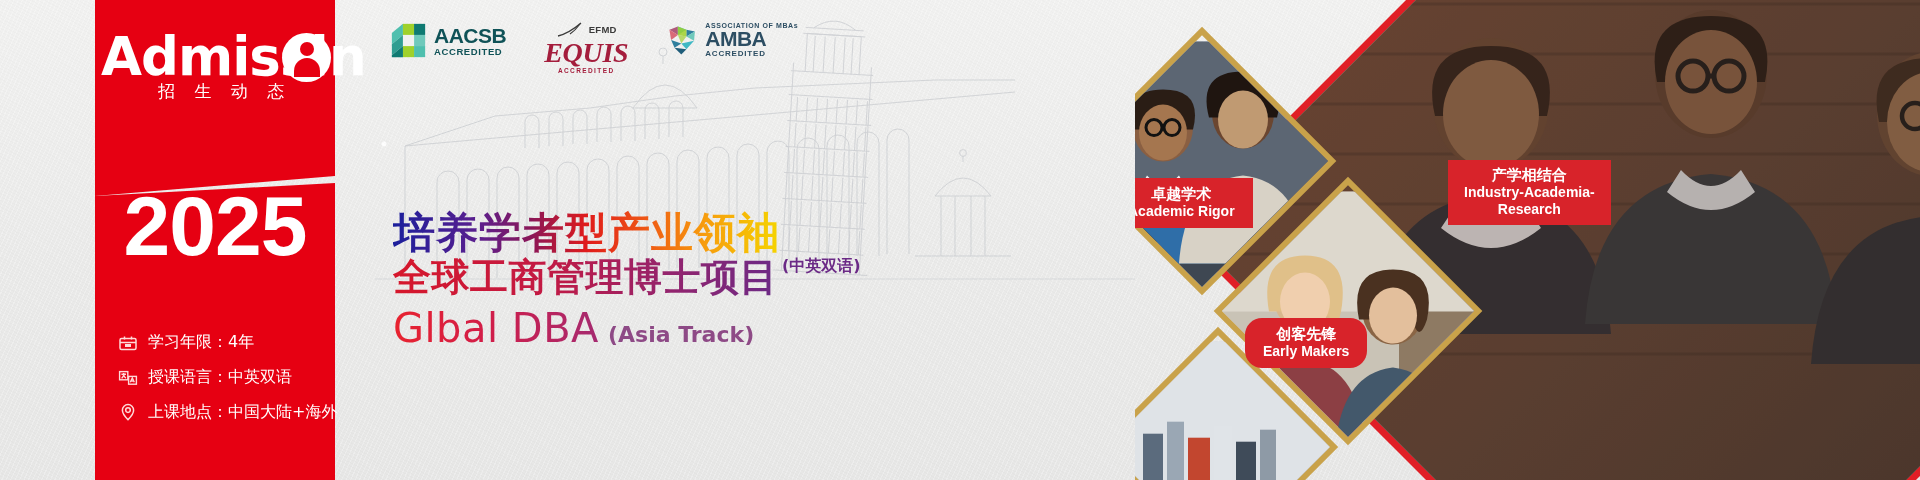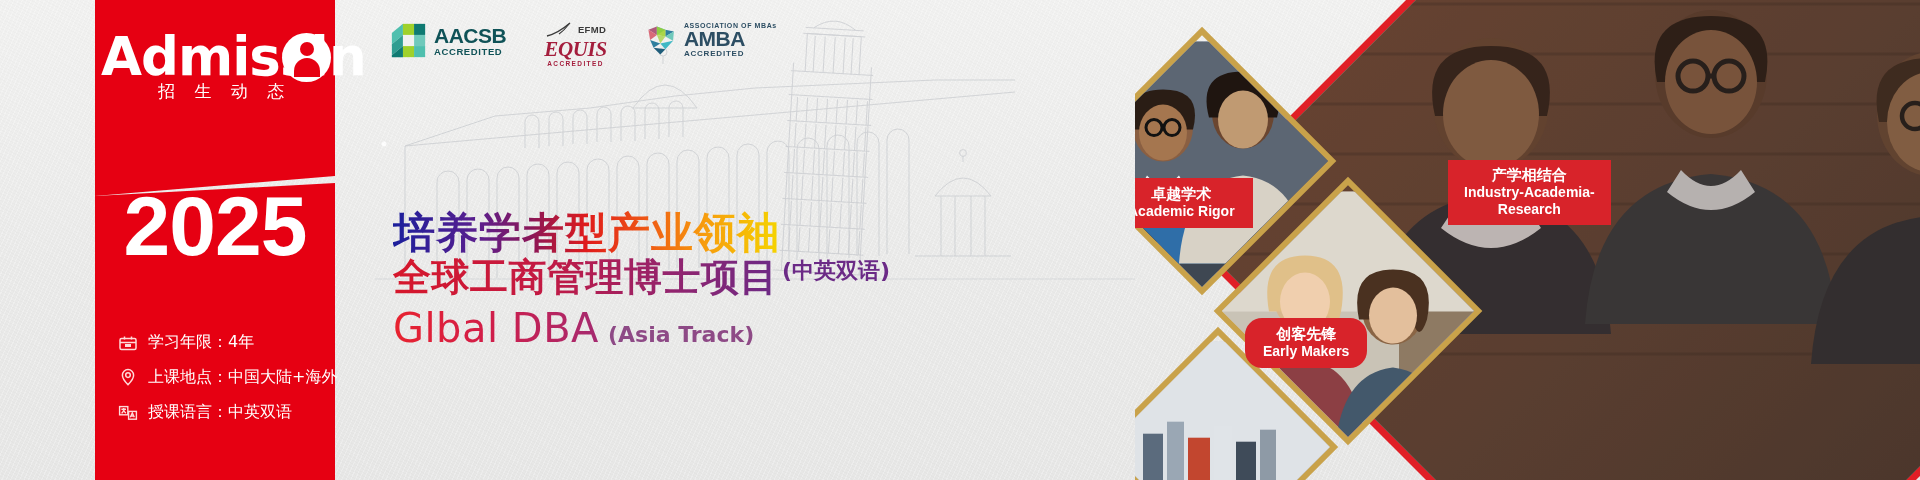--- a/index.html
+++ b/index.html
@@ -78,21 +78,21 @@
   .aacsb-mark { width:37px; height:37px; margin-right:7px; }
   .aacsb-txt { line-height:1; }
   .aacsb-txt .n { font-size:21px; font-weight:700; color:#0f5257;
                   font-family:"Liberation Sans",sans-serif; letter-spacing:-.5px; }
   .aacsb-txt .s { font-size:9.5px; font-weight:700; color:#0f5257; letter-spacing:.6px;
                   font-family:"Liberation Sans",sans-serif; margin-top:1px;}
   .equis { text-align:center; line-height:1; }
   .equis .top { display:flex; align-items:center; justify-content:center; gap:3px; }
   .equis .efmd { font-size:9.5px; font-weight:700; color:#3a3a3a; letter-spacing:.3px;
                  font-family:"Liberation Sans",sans-serif;}
-  .equis .big { font-size:21px; font-weight:700; font-style:italic; color:#a41d3c;
+  .equis .big { font-size:28px; font-weight:700; font-style:italic; color:#a41d3c;
                 font-family:"Liberation Serif",serif; letter-spacing:-.3px; margin-top:1px;}
   .equis .sm { font-size:6.5px; font-weight:700; color:#a41d3c; letter-spacing:1.4px;
                font-family:"Liberation Sans",sans-serif; margin-top:1px;}
   .amba-mark { width:34px; height:34px; margin-right:5px; }
   .amba-txt{ line-height:1; }
   .amba-txt .a1{ font-size:7px; color:#2d4e63; letter-spacing:.6px; font-weight:700;
                  font-family:"Liberation Sans",sans-serif;}
   .amba-txt .a2{ font-size:21px; font-weight:700; color:#2d4e63; letter-spacing:-.5px;
                  font-family:"Liberation Sans",sans-serif; margin-top:-1px;}
   .amba-txt .a3{ font-size:8px; font-weight:700; color:#2d4e63; letter-spacing:.8px;
@@ -108,21 +108,21 @@
     -webkit-background-clip:text; background-clip:text; color:transparent;
     display:inline-block; white-space:nowrap;
   }
   .h-line2{ margin-top:0; white-space:nowrap; display:flex; align-items:flex-start; }
   .h-main2{
     font-size:38px; font-weight:700; line-height:42px; letter-spacing:.5px;
     font-family:"DejaVu Sans",sans-serif;
     background:linear-gradient(90deg,#d6172b 0%,#c21a44 40%,#93246e 72%,#6b2a86 100%);
     -webkit-background-clip:text; background-clip:text; color:transparent;
   }
-  .h-sub2{ font-size:22px; font-weight:700; color:#6b2a86; margin-left:4px;
+  .h-sub2{ font-size:16px; font-weight:700; color:#6b2a86; margin-left:4px;
            font-family:"DejaVu Sans",sans-serif; }
   .h-line3{ margin-top:8px; white-space:nowrap; display:flex; align-items:baseline; }
   .h-en{
     font-size:40px; line-height:44px; font-weight:400; letter-spacing:.5px;
     font-family:"DejaVu Sans",sans-serif;
     background:linear-gradient(90deg,#e8232f 0%,#d21d48 45%,#a52a70 100%);
     -webkit-background-clip:text; background-clip:text; color:transparent;
   }
   .h-en-sub{ font-size:22px; color:#8e4a86; margin-left:9px; font-weight:700;
              font-family:"DejaVu Sans",sans-serif; }
@@ -199,37 +199,37 @@
           <svg width="20" height="18" viewBox="0 0 20 18" fill="none" stroke="#ffd9d9" stroke-width="1.5">
             <rect x="2" y="4.5" width="16" height="11" rx="1.5"></rect>
             <path d="M2 8.5h16M6.5 2.5v3M13.5 2.5v3"></path>
             <rect x="7" y="10" width="6" height="3" fill="#ffd9d9" stroke="none"></rect>
           </svg>
         </span>
         <span>学习年限：4年</span>
       </div>
       <div class="info-row">
         <span class="info-ico">
-          <svg width="20" height="19" viewBox="0 0 20 19" fill="none" stroke="#ffd9d9" stroke-width="1.5">
-            <path d="M10 1.6c-3.1 0-5.6 2.5-5.6 5.6 0 3.9 5.6 9.4 5.6 9.4s5.6-5.5 5.6-9.4c0-3.1-2.5-5.6-5.6-5.6z"></path>
-            <circle cx="10" cy="7.1" r="2.3"></circle>
-          </svg>
-        </span>
-        <span>上课地点：中国大陆+海外</span>
-      </div>
-      <div class="info-row">
-        <span class="info-ico">
           <svg width="20" height="18" viewBox="0 0 20 18" fill="none" stroke="#ffd9d9" stroke-width="1.4">
             <rect x="1.6" y="2.6" width="8.2" height="8.2"></rect>
             <path d="M3.4 5.2h4.6M5.7 4v1.2M5.9 5.4c-.3 2-1.2 3.2-2.3 3.9M6.1 6.6c.3 1.3.9 2 1.9 2.4"></path>
             <rect x="10.6" y="7.4" width="7.8" height="7.8"></rect>
             <path d="M12.3 13.3l2-4.3 2 4.3M13 12h2.6"></path>
           </svg>
         </span>
         <span>授课语言：中英双语</span>
+      </div>
+      <div class="info-row">
+        <span class="info-ico">
+          <svg width="20" height="19" viewBox="0 0 20 19" fill="none" stroke="#ffd9d9" stroke-width="1.5">
+            <path d="M10 1.6c-3.1 0-5.6 2.5-5.6 5.6 0 3.9 5.6 9.4 5.6 9.4s5.6-5.5 5.6-9.4c0-3.1-2.5-5.6-5.6-5.6z"></path>
+            <circle cx="10" cy="7.1" r="2.3"></circle>
+          </svg>
+        </span>
+        <span>上课地点：中国大陆+海外</span>
       </div>
     </div>
   </div>
 
   <div id="center">
 
     <svg id="pisa" viewBox="0 0 760 290">
       <g stroke="#b9bcc2" stroke-width="0.9" fill="none" opacity="0.95">
 
         <path d="M30 280 L30 150 L120 120 L215 112 L300 100 L380 92 L470 88 L560 84 L640 84"></path>

